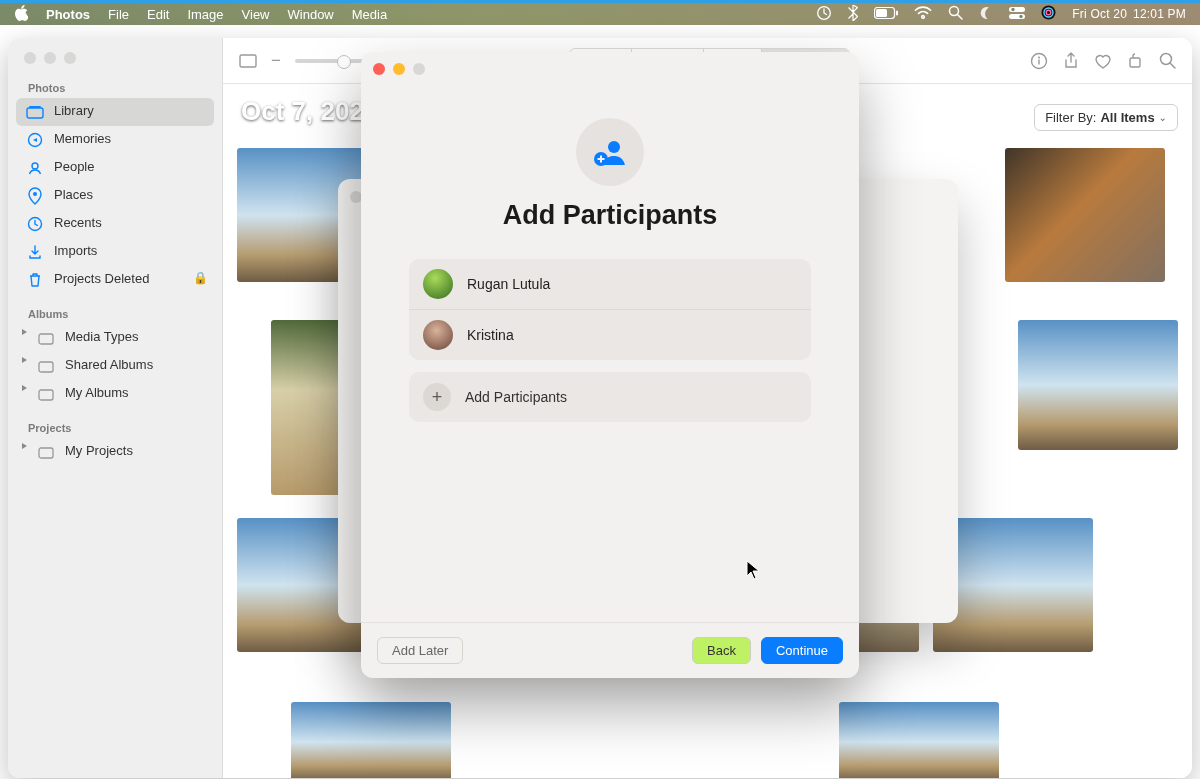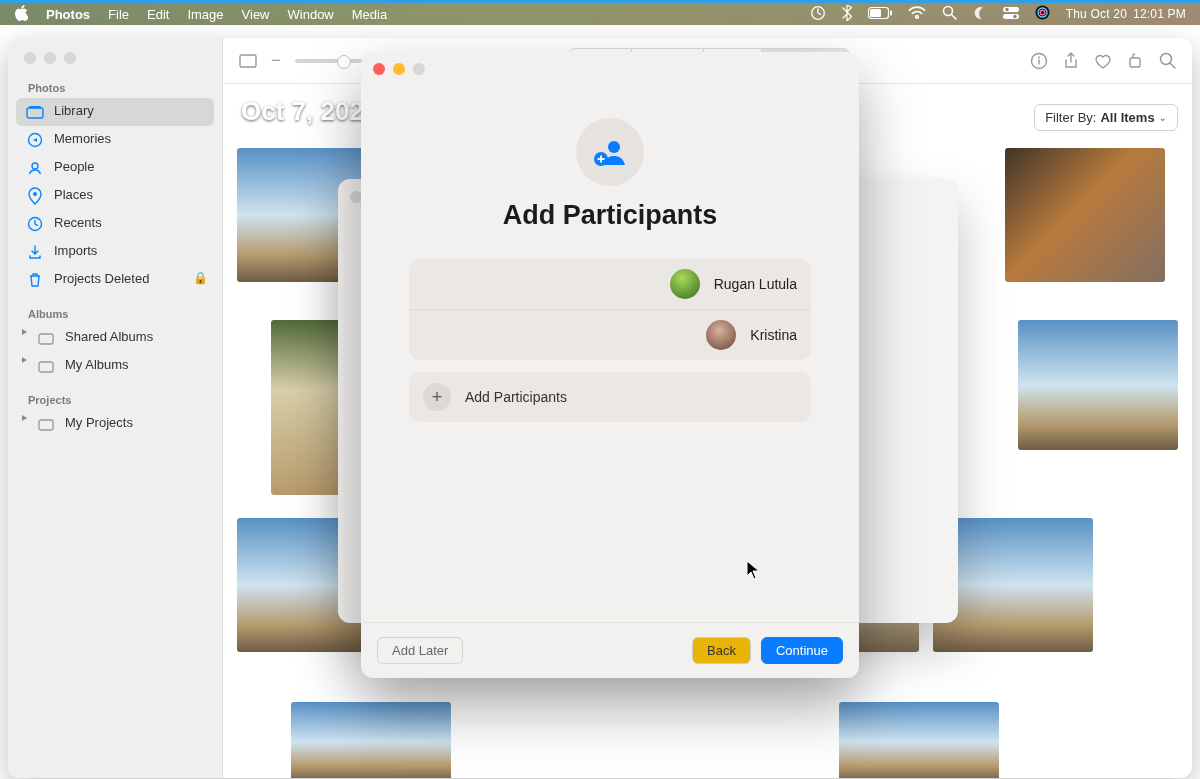--- a/index.html
+++ b/index.html
@@ -95,33 +95,33 @@
   }
   .modal .mtraffic{ display:flex; gap:8px; padding:11px 12px;}
   .modal .mtraffic .dot.r{background:#fe5f57;} .modal .mtraffic .dot.y{background:#febc2e;} .modal .mtraffic .dot.g{background:#d7d7d5;}
   .modal .badge{
     width:68px;height:68px;border-radius:50%;background:#e5e2df;margin:32px auto 14px;
     display:flex;align-items:center;justify-content:center;
   }
   .modal h1{ text-align:center; font-size:27px; font-weight:700; color:#1b1b1b;}
   .modal p.desc{ text-align:center; color:#4c4c4c; font-size:14px; line-height:1.4; padding:10px 48px 0;}
   .plist{ margin:28px 48px 0; background:#eae7e4; border-radius:10px; overflow:hidden;}
-  .prow{ display:flex; align-items:center; gap:14px; padding:10px 14px; font-size:14px; color:#222;justify-content:flex-end;}
+  .prow{ display:flex; align-items:center; gap:14px; padding:10px 14px; font-size:14px; color:#222;}
   .prow+.prow{ border-top:1px solid #ddd9d4;}
   .avatar{ width:30px;height:30px;border-radius:50%; background:#888; flex:0 0 auto;}
   .avatar.a1{ background: radial-gradient(circle at 40% 30%, #a9db5a, #356b1f);}
   .avatar.a2{ background: radial-gradient(circle at 45% 35%, #d9b29c, #6a4436);}
   .addbox{ margin:12px 48px 0; background:#eae7e4; border-radius:10px;}
   .addrow{ display:flex; align-items:center; gap:14px; padding:11px 14px; font-size:14px; color:#333;}
   .plusc{ width:28px;height:28px;border-radius:50%; background:#ddd8d3; display:flex;align-items:center;justify-content:center; color:#5b5b5b; font-size:18px; font-weight:300;}
   .modal-footer{
     margin-top:auto; display:flex; justify-content:space-between; align-items:center;
     padding:14px 16px; border-top:1px solid #e4e0db;
   }
-  .btn{ font-size:13px; border-radius:6px; padding:5px 14px; border:1px solid #d0ccc6; background:#eab308; color:#333;}
+  .btn{ font-size:13px; border-radius:6px; padding:5px 14px; border:1px solid #d0ccc6; background:#bef264; color:#333;}
   .btn.ghost{ background:transparent; border:1px solid #d7d3cd; color:#666;}
   .btn.primary{ background:#0a7dff; border-color:#0a7dff; color:#fff; font-weight:500;}
   .modal-footer .right{ display:flex; gap:10px;}
 
   .cursor{ position:absolute; left:385px; top:508px; z-index:20; }
 
 </style>
 </head>
 <body>
 
@@ -168,21 +168,21 @@
           <rect x="0" y="7" width="16" height="5" rx="2.5" fill="#fff"></rect>
           <circle cx="4" cy="2.5" r="1.7" fill="#7b8a68"></circle>
           <circle cx="12" cy="9.5" r="1.7" fill="#7b8a68"></circle>
         </svg></span>
     <span><svg width="15" height="15" viewBox="0 0 15 15">
           <circle cx="7.5" cy="7.5" r="7" fill="#111"></circle>
           <circle cx="7.5" cy="7.5" r="4.5" fill="none" stroke="#5ad1ff" stroke-width="1.4"></circle>
           <circle cx="7.5" cy="7.5" r="2.3" fill="none" stroke="#ff6aa5" stroke-width="1.4"></circle>
         </svg></span>
     <span class="datetime">
-      <span>Thu Oct 20</span>
+      <span>Fri Oct 20</span>
       <span>12:01 PM</span>
     </span>
   </div>
 </div>
 
 <div class="window">
 
   <div class="sidebar">
     <div class="traffic">
       <div class="dot"></div>
@@ -249,20 +249,28 @@
           <svg width="14" height="16" viewBox="0 0 14 16">
             <path d="M2 4h10M5 4V2h4v2M3 4l1 10h6l1-10" fill="none" stroke="#0a84ff" stroke-width="1.4" stroke-linejoin="round"></path>
           </svg>
         </span>
       <span>Projects Deleted</span>
       <span class="lock">🔒</span>
     </div>
 
     <div style="height:10px"></div>
     <div class="side-group-label">Albums</div>
+    <div class="side-item has-chevron sub">
+      <span class="ic">
+          <svg width="16" height="13" viewBox="0 0 16 13">
+            <rect x="1" y="2" width="14" height="10" rx="2" fill="none" stroke="#999" stroke-width="1.3"></rect>
+          </svg>
+        </span>
+      <span>Media Types</span>
+    </div>
     <div class="side-item has-chevron sub">
       <span class="ic">
           <svg width="16" height="13" viewBox="0 0 16 13">
             <rect x="1" y="2" width="14" height="10" rx="2" fill="none" stroke="#999" stroke-width="1.3"></rect>
           </svg>
         </span>
       <span>Shared Albums</span>
     </div>
     <div class="side-item has-chevron sub">
       <span class="ic">

